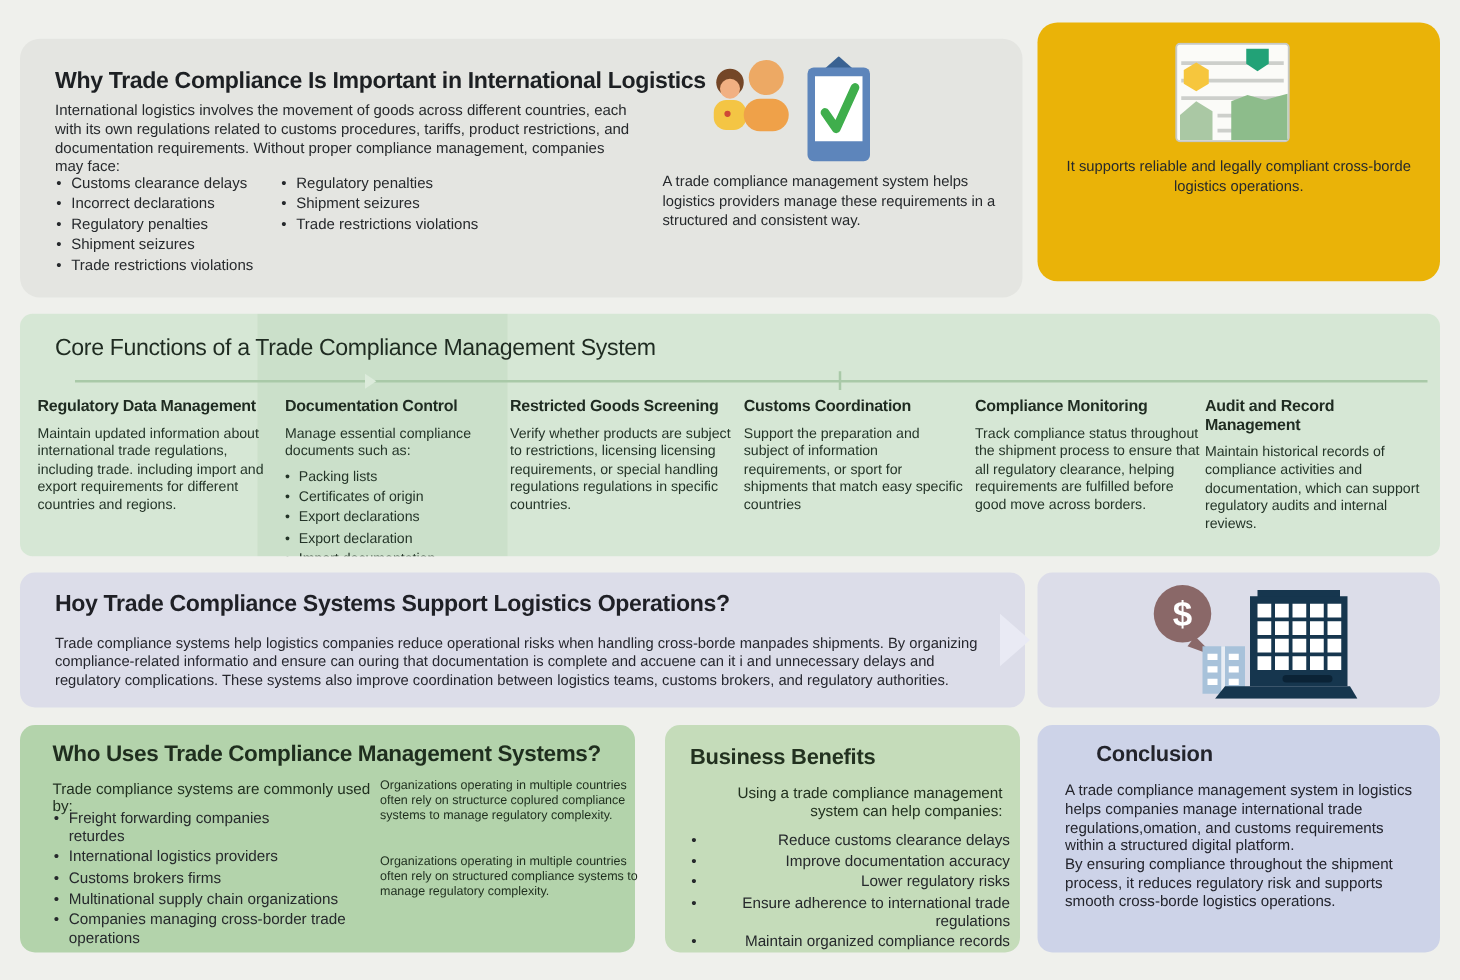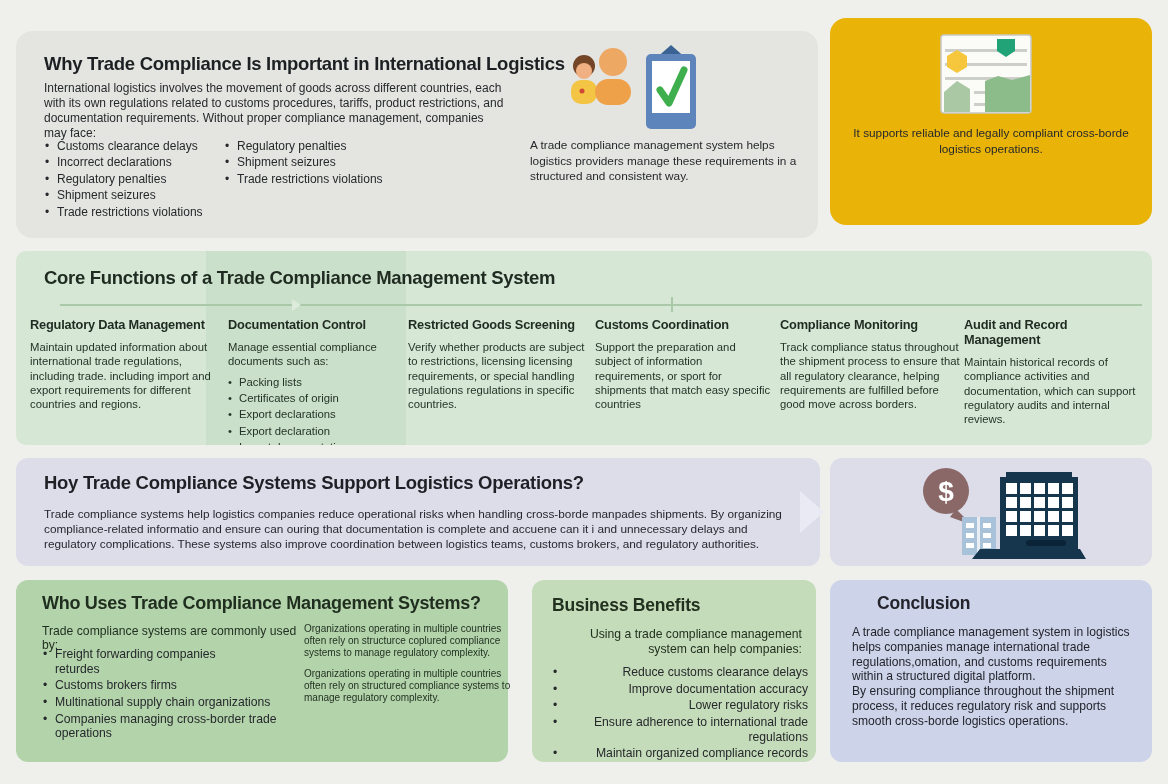--- a/index.html
+++ b/index.html
@@ -23,21 +23,21 @@
   .t-bul-left  { left:28px; top:108px; width:176px; font-size:12px; }
   .t-bul-right { left:208px; top:108px; width:196px; font-size:12px; }
   .people-icon { left:552px; top:14px; }
   .t-caption { left:514px; top:107px; width:268px; font-size:11.8px; line-height:1.32; color:#26292c; }
   .doc-icon { left:110px; top:16px; }
   .s-caption { left:20px; top:108px; width:282px; text-align:center; font-size:11.8px; line-height:1.35; color:#26292c; }
 
   
   .core-section { left:16px; top:251px; width:1136px; height:194px; background:#d6e7d5; border-radius:10px; color:#243428; overflow:hidden; }
   .core-band { left:190px; top:0; width:200px; height:194px; background:#cbe0ca; }
-  .g-title { left:28px; top:16px; font-size:18.5px; font-weight:700; letter-spacing:-0.3px; color:#1f2b21; }
+  .g-title { left:28px; top:16px; font-size:18.5px; font-weight:400; letter-spacing:-0.3px; color:#1f2b21; }
   .g-line { left:44px; top:53px; width:1082px; height:2px; background:#a9c9a8; }
   .g-arrow { left:276px; top:48px; width:0; height:0; border-left:9px solid #dcebdb; border-top:6px solid transparent; border-bottom:6px solid transparent; }
   .g-tick { left:655px; top:46px; width:2px; height:15px; background:#a9c9a8; }
   .gcol { position:absolute; top:66px; }
   .gcol h3 { font-size:12.8px; font-weight:700; letter-spacing:-0.2px; margin:0 0 8px 0; color:#1f2b21; }
   .gcol p { font-size:11.3px; line-height:1.27; }
   .gcol ul { list-style:none; margin-top:6px; font-size:11.3px; }
   .gcol li { position:relative; padding-left:11px; line-height:1.27; margin-bottom:2px; }
   .gcol li::before { content:"•"; position:absolute; left:0; }
   .gc1 { left:14px;  width:182px; }
@@ -55,21 +55,21 @@
   .how-side-card { left:830px; top:458px; width:322px; height:108px; background:#dcdde9; border-radius:12px; }
   .building-icon { left:70px; top:9px; }
 
   
   .who-card { left:16px; top:580px; width:492px; height:182px; background:#b3d3ab; border-radius:12px; color:#1f2e1e; }
   .w-title { left:26px; top:13px; font-size:18px; font-weight:700; letter-spacing:-0.3px; }
   .w-intro { left:26px; top:44px; width:260px; font-size:12.2px; }
   .w-bullets { left:26px; top:67px; width:254px; font-size:12.2px; color:#1f2e1e; }
   .w-bullets li { margin-bottom:1px; }
   .w-right { left:288px; top:43px; width:208px; font-size:10px; line-height:1.22; }
-  .w-right p + p { margin-top:8px; }
+  .w-right p + p { margin-top:24px; }
 
   .benefits-card { left:532px; top:580px; width:284px; height:182px; background:#c5dcba; border-radius:12px; color:#22311f;text-align:right; }
   .b-title { left:20px; top:15px; font-size:17.5px; font-weight:700; letter-spacing:-0.2px; }
   .b-intro { left:20px; top:47px; width:250px; font-size:12.2px; line-height:1.25; }
   .b-bullets { left:20px; top:85px; width:256px; font-size:12.2px; color:#22311f; }
   .b-bullets li { line-height:1.17; margin-bottom:1px; }
 
   .conclusion-card { left:830px; top:580px; width:322px; height:182px; background:#cdd3e8; border-radius:12px; color:#23242c; }
   .c-title { left:22px; top:13px; font-size:17.5px; font-weight:700; letter-spacing:-0.2px;margin-left:25px; }
   .c-body { left:22px; top:45px; width:288px; font-size:12.1px; line-height:1.22; }
@@ -214,20 +214,21 @@
       <polygon points="72,92 186,92 180,82 80,82" fill="#16364e"></polygon>
     </svg>
   </div>
 
   <div class="card who-card">
     <div class="abs w-title">Who Uses Trade Compliance Management Systems?</div>
     <div class="abs w-intro">Trade compliance systems are commonly used by:</div>
     <ul class="abs blist w-bullets">
       <li>Freight forwarding companies
 returdes</li>
+      <li>International logistics providers</li>
       <li>Customs brokers firms</li>
       <li>Multinational supply chain organizations</li>
       <li>Companies managing cross-border trade
 operations</li>
     </ul>
     <div class="abs w-right">
       <p>Organizations operating in multiple countries often rely on structurce coplured compliance systems to manage regulatory complexity.</p>
       <p>Organizations operating in multiple countries often rely on structured compliance systems to manage regulatory complexity.</p>
     </div>
   </div>

